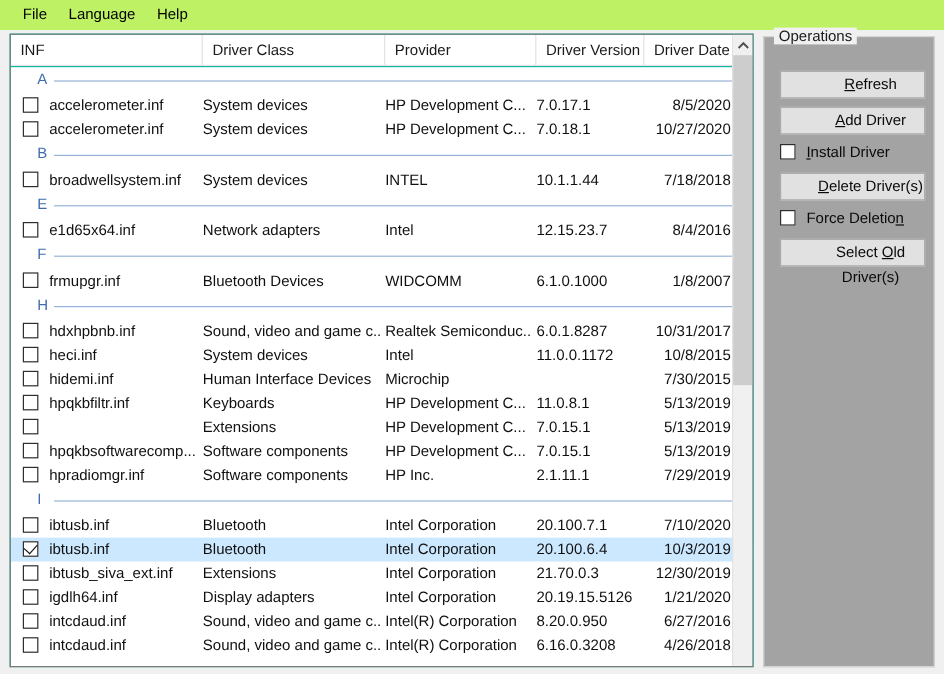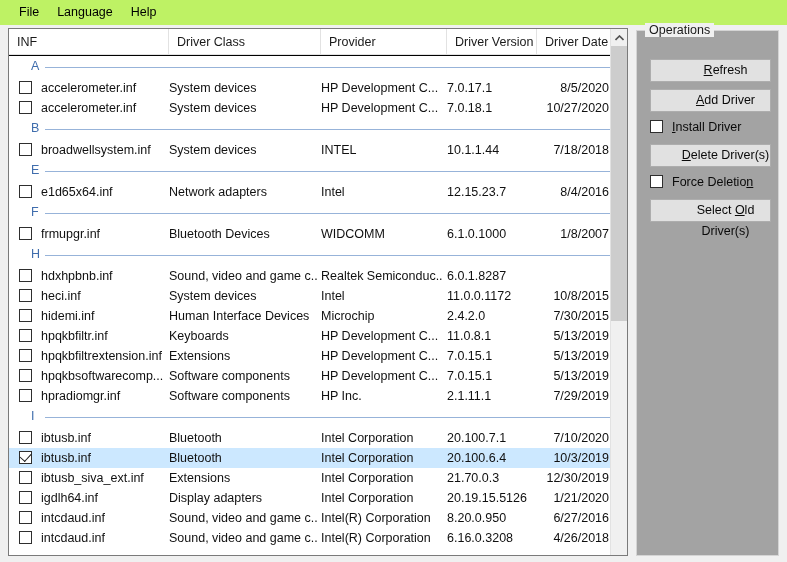--- a/index.html
+++ b/index.html
@@ -40,21 +40,21 @@
     line-height: 1;
   }
 
   
   .list-panel {
     position: absolute;
     left: 8px;
     top: 28px;
     width: 620px;
     height: 528px;
-    background: #000000;
+    background: #14b8a6;
     border: 1px solid #7a7a7a;
     box-sizing: border-box;
     overflow: hidden;
   }
 
   .header-row {
     position: absolute;
     left: 0; top: 0;
     height: 26px;
     width: 618px;
@@ -340,48 +340,47 @@
         <div class="grow">
           <span class="gletter">H</span>
           <span class="gline"></span>
         </div>
         <div class="drow">
           <span class="cb"></span>
           <span class="cell c-inf">hdxhpbnb.inf</span>
           <span class="cell c-cls">Sound, video and game c...</span>
           <span class="cell c-prov">Realtek Semiconduc...</span>
           <span class="cell c-ver">6.0.1.8287</span>
+          <span class="cell c-date">10/31/2017</span>
         </div>
         <div class="drow">
           <span class="cb"></span>
           <span class="cell c-inf">heci.inf</span>
           <span class="cell c-cls">System devices</span>
           <span class="cell c-prov">Intel</span>
           <span class="cell c-ver">11.0.0.1172</span>
           <span class="cell c-date">10/8/2015</span>
         </div>
         <div class="drow">
           <span class="cb"></span>
           <span class="cell c-inf">hidemi.inf</span>
           <span class="cell c-cls">Human Interface Devices</span>
           <span class="cell c-prov">Microchip</span>
-          <span class="cell c-ver">2.4.2.0</span>
           <span class="cell c-date">7/30/2015</span>
         </div>
         <div class="drow">
           <span class="cb"></span>
           <span class="cell c-inf">hpqkbfiltr.inf</span>
           <span class="cell c-cls">Keyboards</span>
           <span class="cell c-prov">HP Development C...</span>
           <span class="cell c-ver">11.0.8.1</span>
           <span class="cell c-date">5/13/2019</span>
         </div>
         <div class="drow">
           <span class="cb"></span>
-          <span class="cell c-inf">hpqkbfiltrextension.inf</span>
           <span class="cell c-cls">Extensions</span>
           <span class="cell c-prov">HP Development C...</span>
           <span class="cell c-ver">7.0.15.1</span>
           <span class="cell c-date">5/13/2019</span>
         </div>
         <div class="drow">
           <span class="cb"></span>
           <span class="cell c-inf">hpqkbsoftwarecomp...</span>
           <span class="cell c-cls">Software components</span>
           <span class="cell c-prov">HP Development C...</span>

